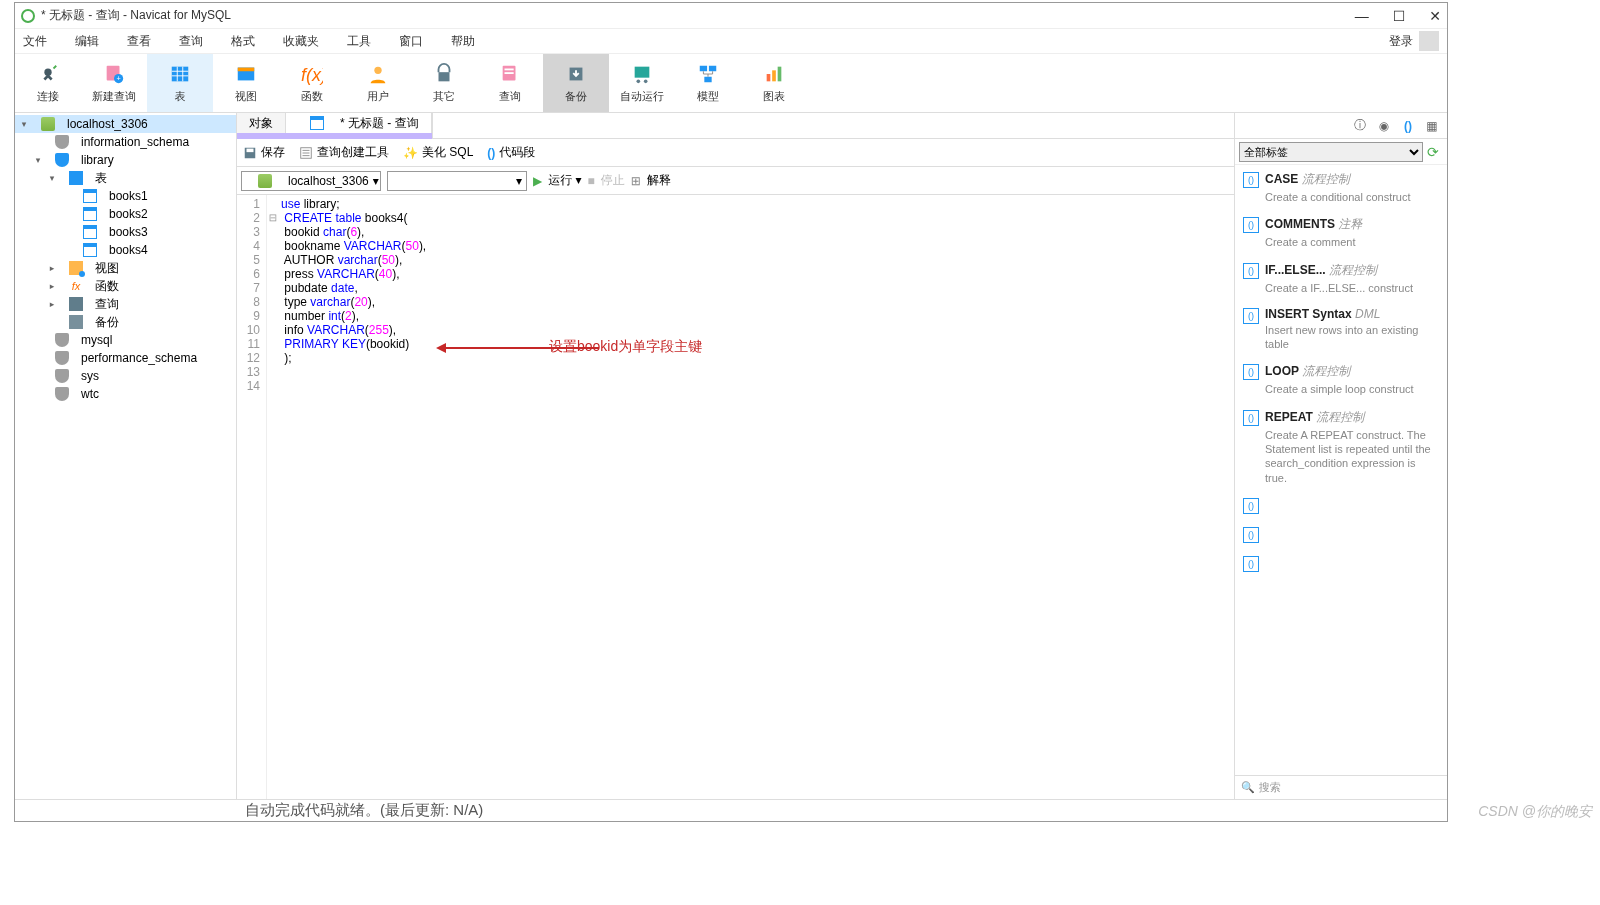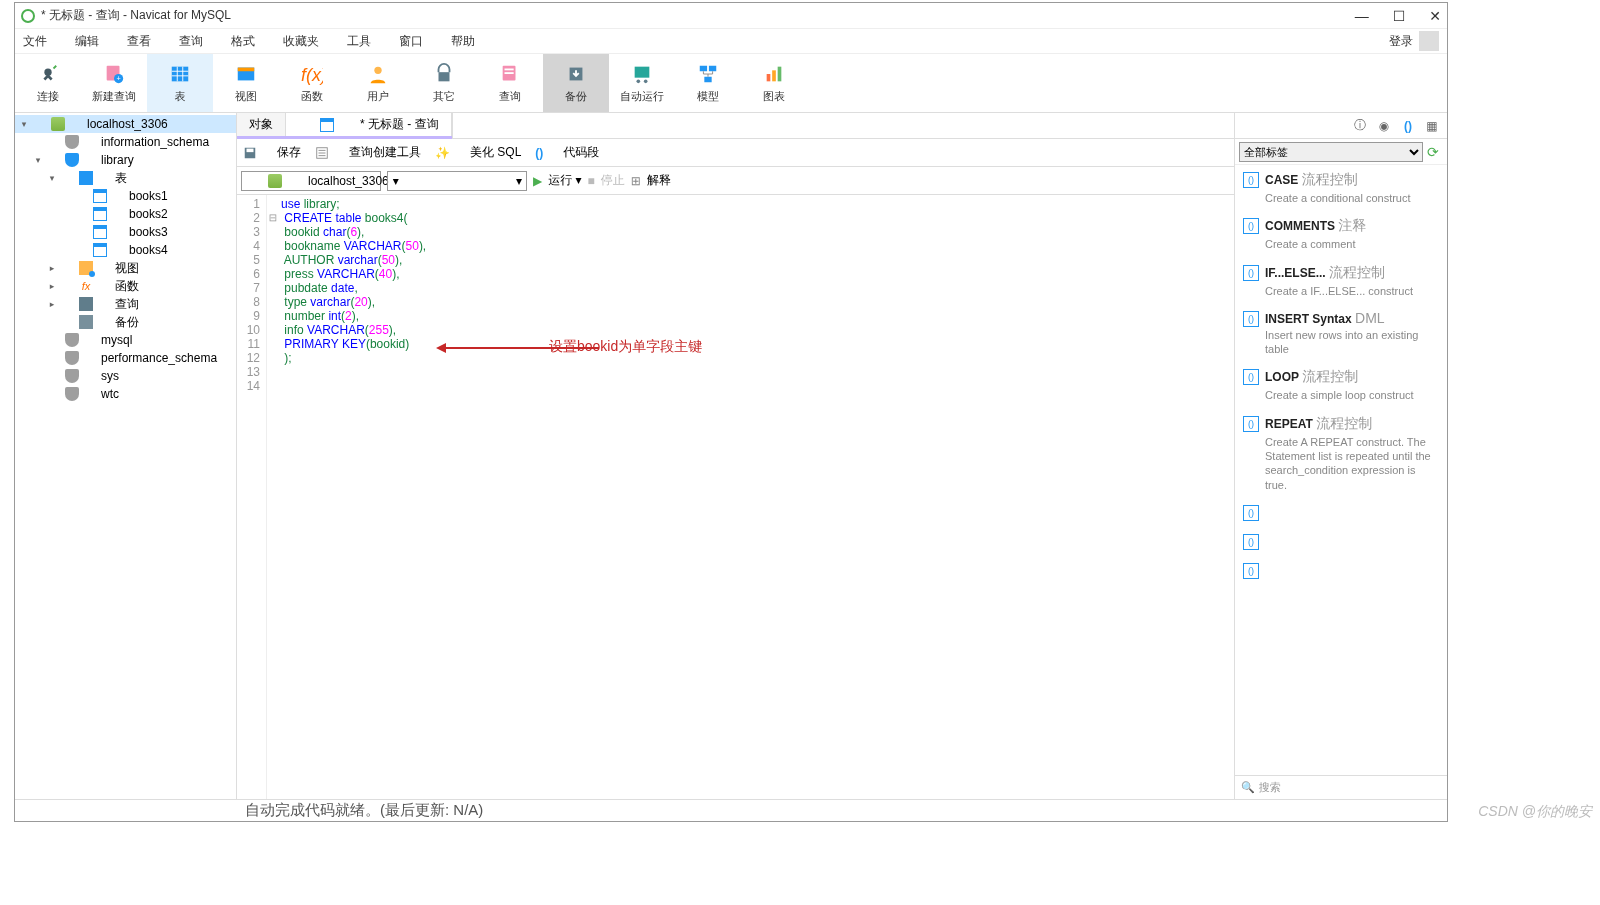--- a/index.html
+++ b/index.html
@@ -17,64 +17,64 @@
 .toolbar { height: 60px; display: flex; align-items: stretch; border-bottom: 1px solid #ddd; border-top: 1px solid #eee; }
 .tb-btn { width: 66px; display: flex; flex-direction: column; align-items: center; justify-content: center; font-size: 11px; color: #333; cursor: pointer; }
 .tb-btn.active { background: #e3f2fd; }
 .tb-btn.sel { background: #d4d4d4; }
 .tb-ico { width: 22px; height: 22px; margin-bottom: 4px; display: flex; align-items: center; justify-content: center; }
 .content { flex: 1; display: flex; overflow: hidden; }
 .sidebar { width: 222px; border-right: 1px solid #ddd; overflow: auto; font-size: 12px; padding-top: 2px; }
 .tree-row { display: flex; align-items: center; height: 18px; padding: 0 4px; cursor: pointer; white-space: nowrap; }
 .tree-row.sel { background: #cde8ff; }
 .tcaret { width: 10px; text-align: center; color: #666; font-size: 9px; }
-.ticon { width: 14px; height: 14px; margin: 0 22px; flex-shrink: 0; }
+.ticon { width: 14px; height: 14px; margin: 0 12px; flex-shrink: 0; }
 .ico-conn { background: linear-gradient(#9ccc65, #7cb342); border-radius: 2px; }
 .ico-db { background: #2196f3; border-radius: 2px 2px 50% 50%; }
 .ico-db-gray { background: #9e9e9e; border-radius: 2px 2px 50% 50%; }
 .ico-tables { background: #2196f3; }
 .ico-table { background: #fff; border: 1px solid #2196f3; box-shadow: inset 0 3px 0 #2196f3; }
 .ico-fx { font-style: italic; color: #ff6f00; font-size: 11px; text-align: center; line-height: 14px; }
 .ico-query { background: #607d8b; }
 .ico-backup { background: #78909c; }
 .center { flex: 1; display: flex; flex-direction: column; border-right: 1px solid #ddd; }
-.tabs { height: 26px; display: flex; border-bottom: 3px solid #c4b5fd; font-size: 12px; }
+.tabs { height: 26px; display: flex; border-bottom: 6px solid #c4b5fd; font-size: 12px; }
 .tab { padding: 0 12px; display: flex; align-items: center; border-right: 1px solid #ddd; cursor: pointer; gap: 4px; }
 .tab.active { background: #fff; }
 .tab.inactive { background: #f5f5f5; }
 .hbar { flex: 1; border-bottom: 1px solid #ddd; }
 .sub-toolbar { height: 28px; display: flex; align-items: center; padding: 0 6px; font-size: 12px; border-bottom: 1px solid #ddd; gap: 14px; }
-.sub-toolbar .sbtn { display: flex; align-items: center; gap: 20px; cursor: pointer; }
+.sub-toolbar .sbtn { display: flex; align-items: center; gap: 4px; cursor: pointer; }
 .sub-ico { width: 14px; height: 14px; }
 .conn-row { height: 28px; display: flex; align-items: center; padding: 0 4px; font-size: 12px; gap: 6px; border-bottom: 1px solid #ddd; }
 .conn-sel { border: 1px solid #999; height: 20px; padding: 0 4px; display: flex; align-items: center; gap: 4px; }
 .editor { flex: 1; display: flex; font-family: Consolas, monospace; font-size: 12px; position: relative; }
 .gutter { width: 30px; background: #fff; color: #999; text-align: right; padding: 2px 6px 0 0; border-right: 1px solid #eee; }
 .gutter div { height: 14px; line-height: 14px; }
 .collapse-gutter { width: 12px; color: #999; font-size: 10px; padding-top: 2px; }
 .collapse-gutter div { height: 14px; line-height: 14px; text-align: center; }
 .code { flex: 1; padding: 2px 4px 0 2px; line-height: 14px; white-space: pre; position: relative; }
 .kw { color: #0000ff; }
-.id { color: #15803d; }
+.id { color: #000000; }
 .num { color: #ff00ff; }
 .annotation { position: absolute; color: #c62828; font-size: 14px; }
 .arrow { position: absolute; width: 160px; height: 2px; background: #c62828; }
 .arrow::before { content: ''; position: absolute; left: -8px; top: -4px; border: 5px solid transparent; border-right: 10px solid #c62828; }
 .right-panel { width: 212px; display: flex; flex-direction: column; }
 .rp-icons { height: 26px; border-bottom: 1px solid #ddd; display: flex; align-items: center; justify-content: flex-end; gap: 10px; padding: 0 8px; }
 .rp-icons span { width: 14px; height: 14px; cursor: pointer; color: #666; display: flex; align-items: center; justify-content: center; font-size: 12px; }
 .rp-filter { height: 26px; display: flex; align-items: center; padding: 0 4px; gap: 4px; border-bottom: 1px solid #eee; }
 .rp-filter select { flex: 1; height: 20px; border: 1px solid #999; font-size: 11px; }
 .refresh-ico { width: 16px; height: 16px; color: #4caf50; font-size: 14px; }
 .snippets { flex: 1; overflow: auto; font-size: 11px; }
 .snip { padding: 6px 8px; display: flex; gap: 6px; cursor: pointer; }
 .snip-ico { width: 16px; height: 16px; border: 1px solid #2196f3; color: #2196f3; font-size: 9px; display: flex; align-items: center; justify-content: center; flex-shrink: 0; margin-top: 1px; }
 .snip-body { flex: 1; }
 .snip-title { font-weight: bold; color: #222; font-size: 12px; }
-.snip-tag { color: #999; font-size: 14px; font-weight: normal; }
+.snip-tag { color: #999; font-size: 12px; font-weight: normal; font-style: italic; }
 .snip-desc { color: #888; margin-top: 2px; line-height: 1.3; }
 .rp-search { height: 24px; border-top: 1px solid #ddd; display: flex; align-items: center; padding: 0 6px; gap: 4px; font-size: 11px; color: #999; }
 .status-bar { height: 22px; border-top: 1px solid #ddd; font-size: 15px; color: #555; display: flex; align-items: center; padding: 0 8px; }
 .status-bar > div:first-child { width: 222px; }
 .watermark { position: absolute; right: 8px; bottom: 84px; color: rgba(120,120,120,0.5); font-size: 14px; font-style: italic; }
 svg { display: block; }
 </style>
 </head>
 <body>
 

